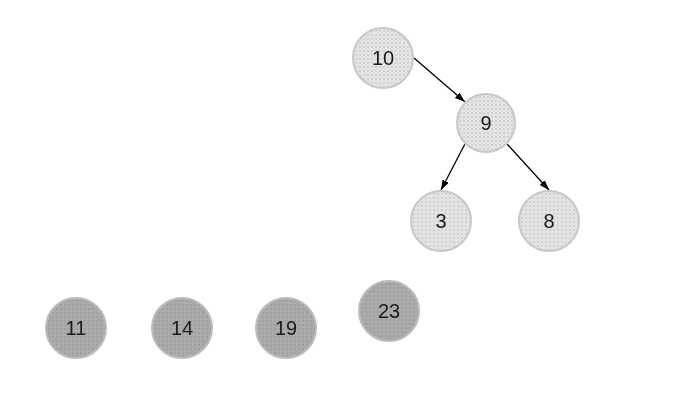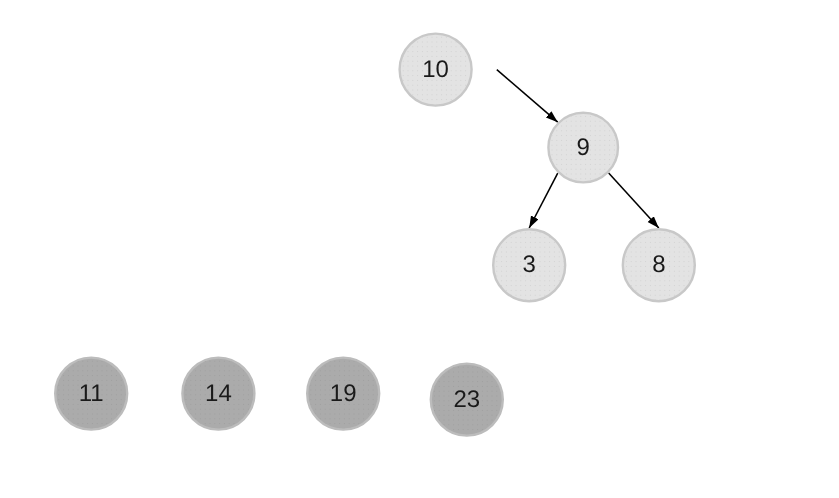--- a/index.html
+++ b/index.html
@@ -44,22 +44,22 @@
       <defs>
         <marker id="arrowhead" markerUnits="userSpaceOnUse" markerWidth="12" markerHeight="9" refX="10" refY="3.5" orient="auto">
           <path d="M0,0 L10,3.5 L0,7 Z" fill="#000000"></path>
         </marker>
       </defs>
       <line x1="414" y1="58" x2="464.787" y2="101.787" stroke="#000000" stroke-width="1.3" marker-end="url(#arrowhead)"></line>
       <line x1="464.787" y1="144.213" x2="441" y2="190" stroke="#000000" stroke-width="1.3" marker-end="url(#arrowhead)"></line>
       <line x1="507.213" y1="144.213" x2="549" y2="190" stroke="#000000" stroke-width="1.3" marker-end="url(#arrowhead)"></line>
     </svg>
   <div id="nodes-layer">
-      <div class="node" style="left: 332px; top: 27px; width: 62px; height: 62px; background-color: rgb(227, 227, 227); background-image: radial-gradient(rgb(209, 209, 209) 0.7px, transparent 0.8px); background-size: 4px 4px; border: 2px solid rgb(200, 200, 200);">10</div>
+      <div class="node" style="left: 352px; top: 27px; width: 62px; height: 62px; background-color: rgb(227, 227, 227); background-image: radial-gradient(rgb(209, 209, 209) 0.7px, transparent 0.8px); background-size: 4px 4px; border: 2px solid rgb(200, 200, 200);">10</div>
       <div class="node" style="left: 456px; top: 93px; width: 60px; height: 60px; background-color: rgb(227, 227, 227); background-image: radial-gradient(rgb(209, 209, 209) 0.7px, transparent 0.8px); background-size: 4px 4px; border: 2px solid rgb(200, 200, 200);">9</div>
       <div class="node" style="left: 410px; top: 190px; width: 62px; height: 62px; background-color: rgb(227, 227, 227); background-image: radial-gradient(rgb(209, 209, 209) 0.7px, transparent 0.8px); background-size: 4px 4px; border: 2px solid rgb(200, 200, 200);">3</div>
       <div class="node" style="left: 518px; top: 190px; width: 62px; height: 62px; background-color: rgb(227, 227, 227); background-image: radial-gradient(rgb(209, 209, 209) 0.7px, transparent 0.8px); background-size: 4px 4px; border: 2px solid rgb(200, 200, 200);">8</div>
       <div class="node" style="left: 45px; top: 297px; width: 62px; height: 62px; background-color: rgb(171, 171, 171); background-image: radial-gradient(rgb(159, 159, 159) 0.7px, transparent 0.8px); background-size: 4px 4px; border: 2px solid rgb(188, 188, 188);">11</div>
       <div class="node" style="left: 151px; top: 297px; width: 62px; height: 62px; background-color: rgb(171, 171, 171); background-image: radial-gradient(rgb(159, 159, 159) 0.7px, transparent 0.8px); background-size: 4px 4px; border: 2px solid rgb(188, 188, 188);">14</div>
       <div class="node" style="left: 255px; top: 297px; width: 62px; height: 62px; background-color: rgb(171, 171, 171); background-image: radial-gradient(rgb(159, 159, 159) 0.7px, transparent 0.8px); background-size: 4px 4px; border: 2px solid rgb(188, 188, 188);">19</div>
-      <div class="node" style="left: 358px; top: 302px; width: 62px; height: 62px; background-color: rgb(171, 171, 171); background-image: radial-gradient(rgb(159, 159, 159) 0.7px, transparent 0.8px); background-size: 4px 4px; border: 2px solid rgb(188, 188, 188);">23</div>
+      <div class="node" style="left: 358px; top: 280px; width: 62px; height: 62px; background-color: rgb(171, 171, 171); background-image: radial-gradient(rgb(159, 159, 159) 0.7px, transparent 0.8px); background-size: 4px 4px; border: 2px solid rgb(188, 188, 188);">23</div>
     </div>
 </div>
 
 </body></html>

